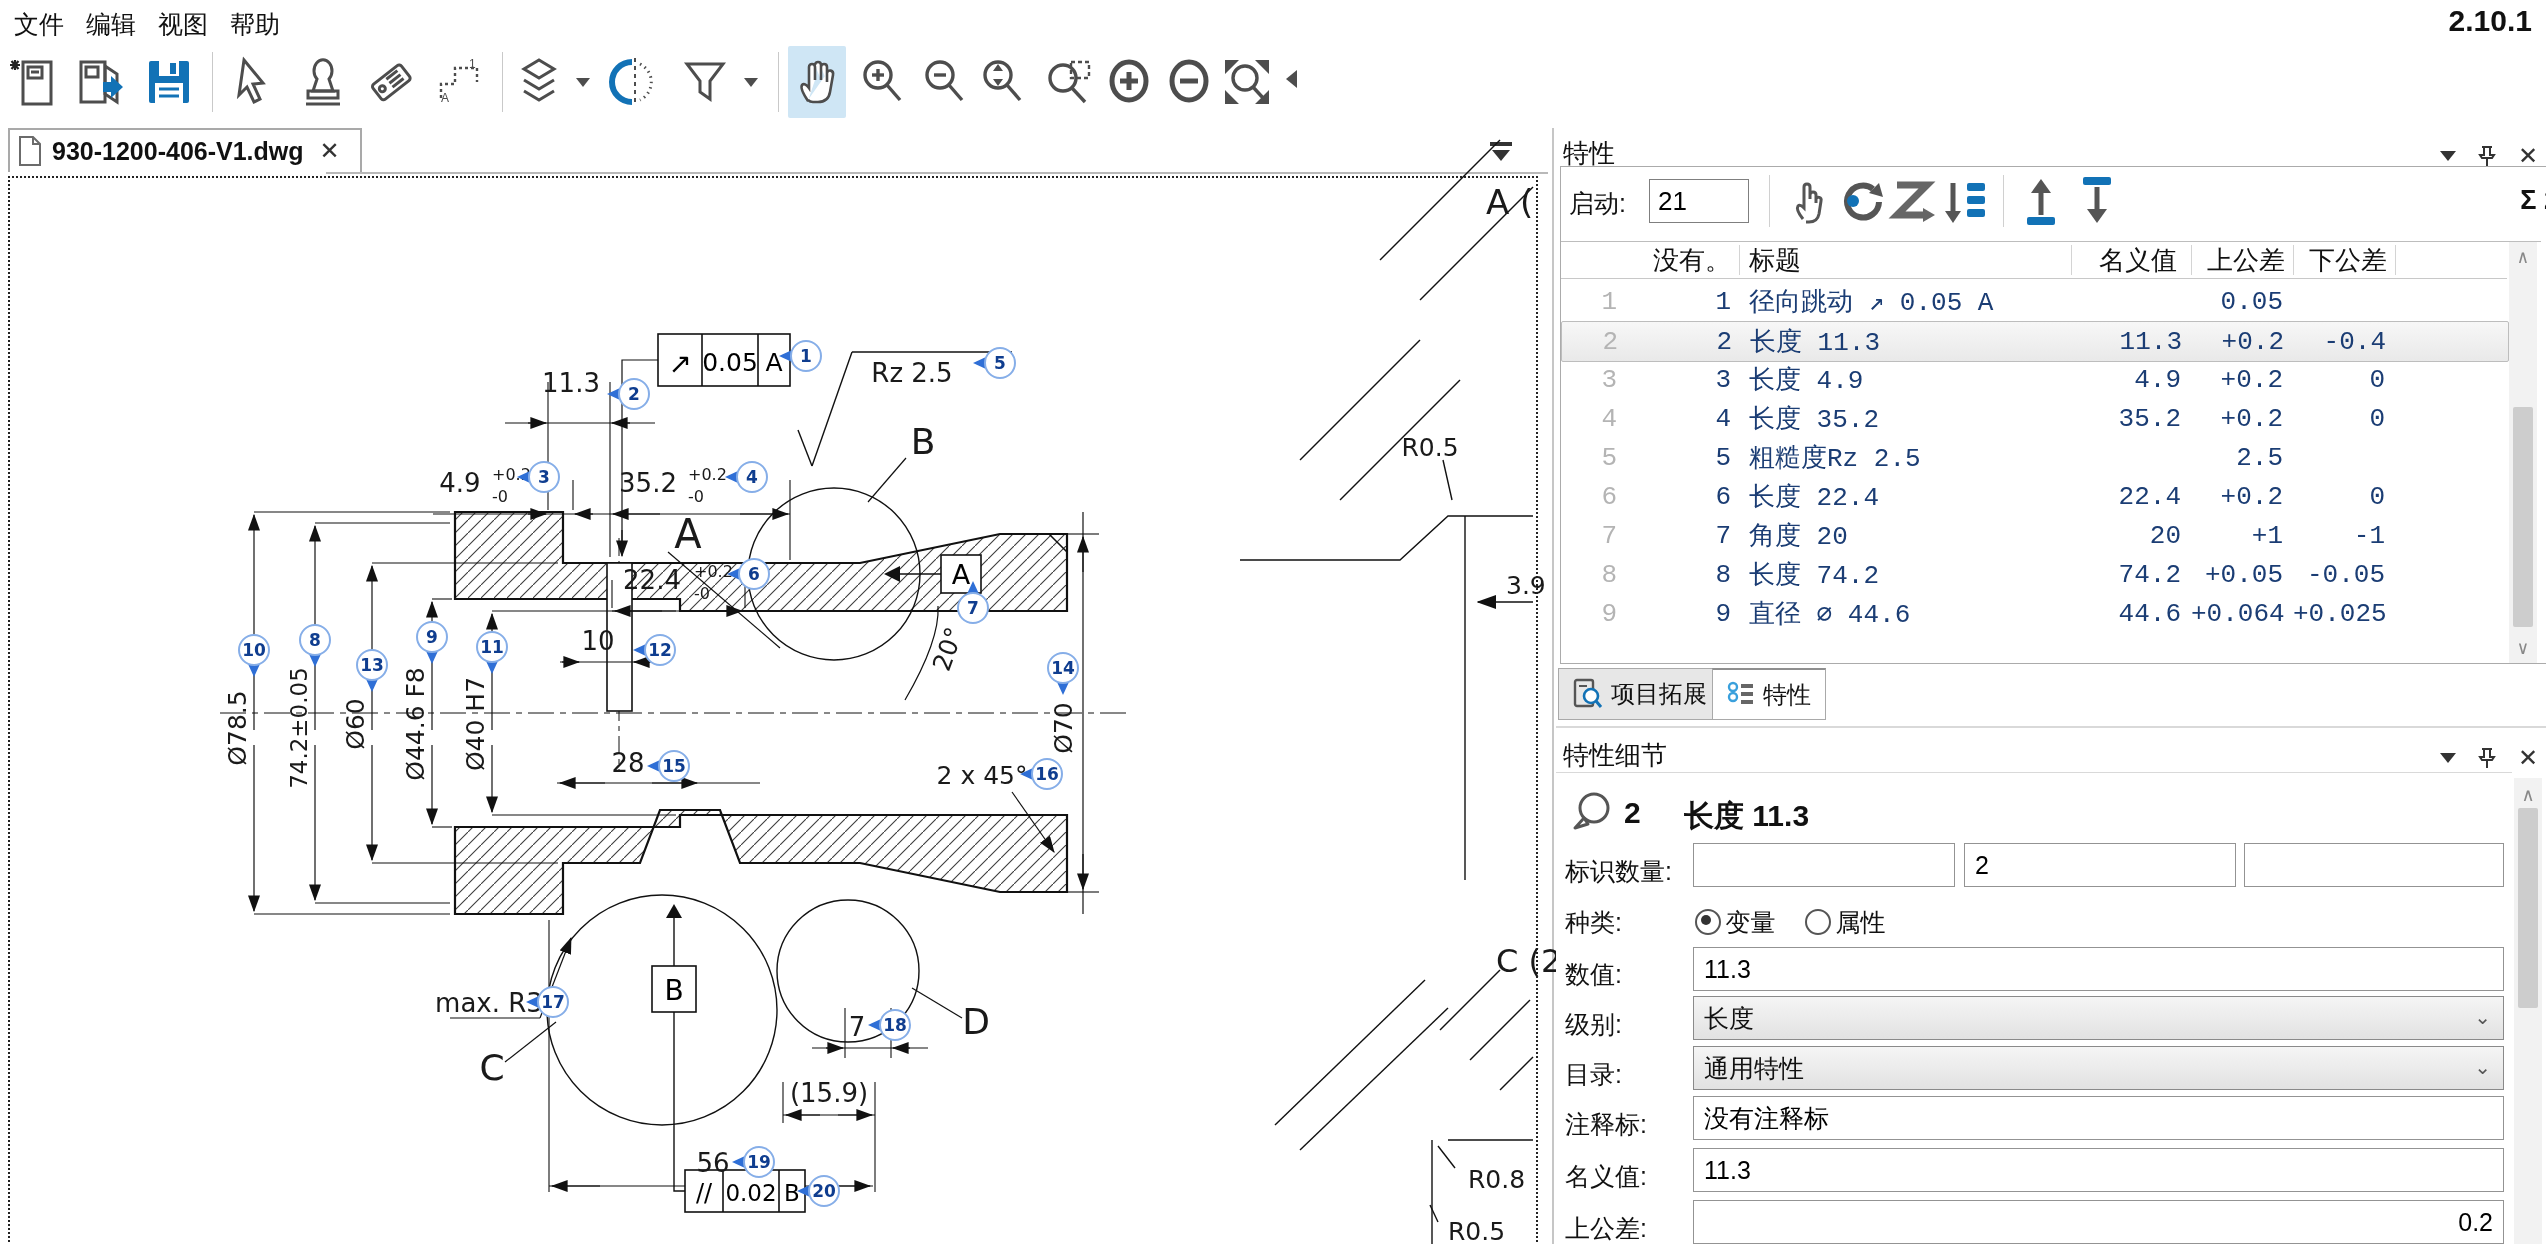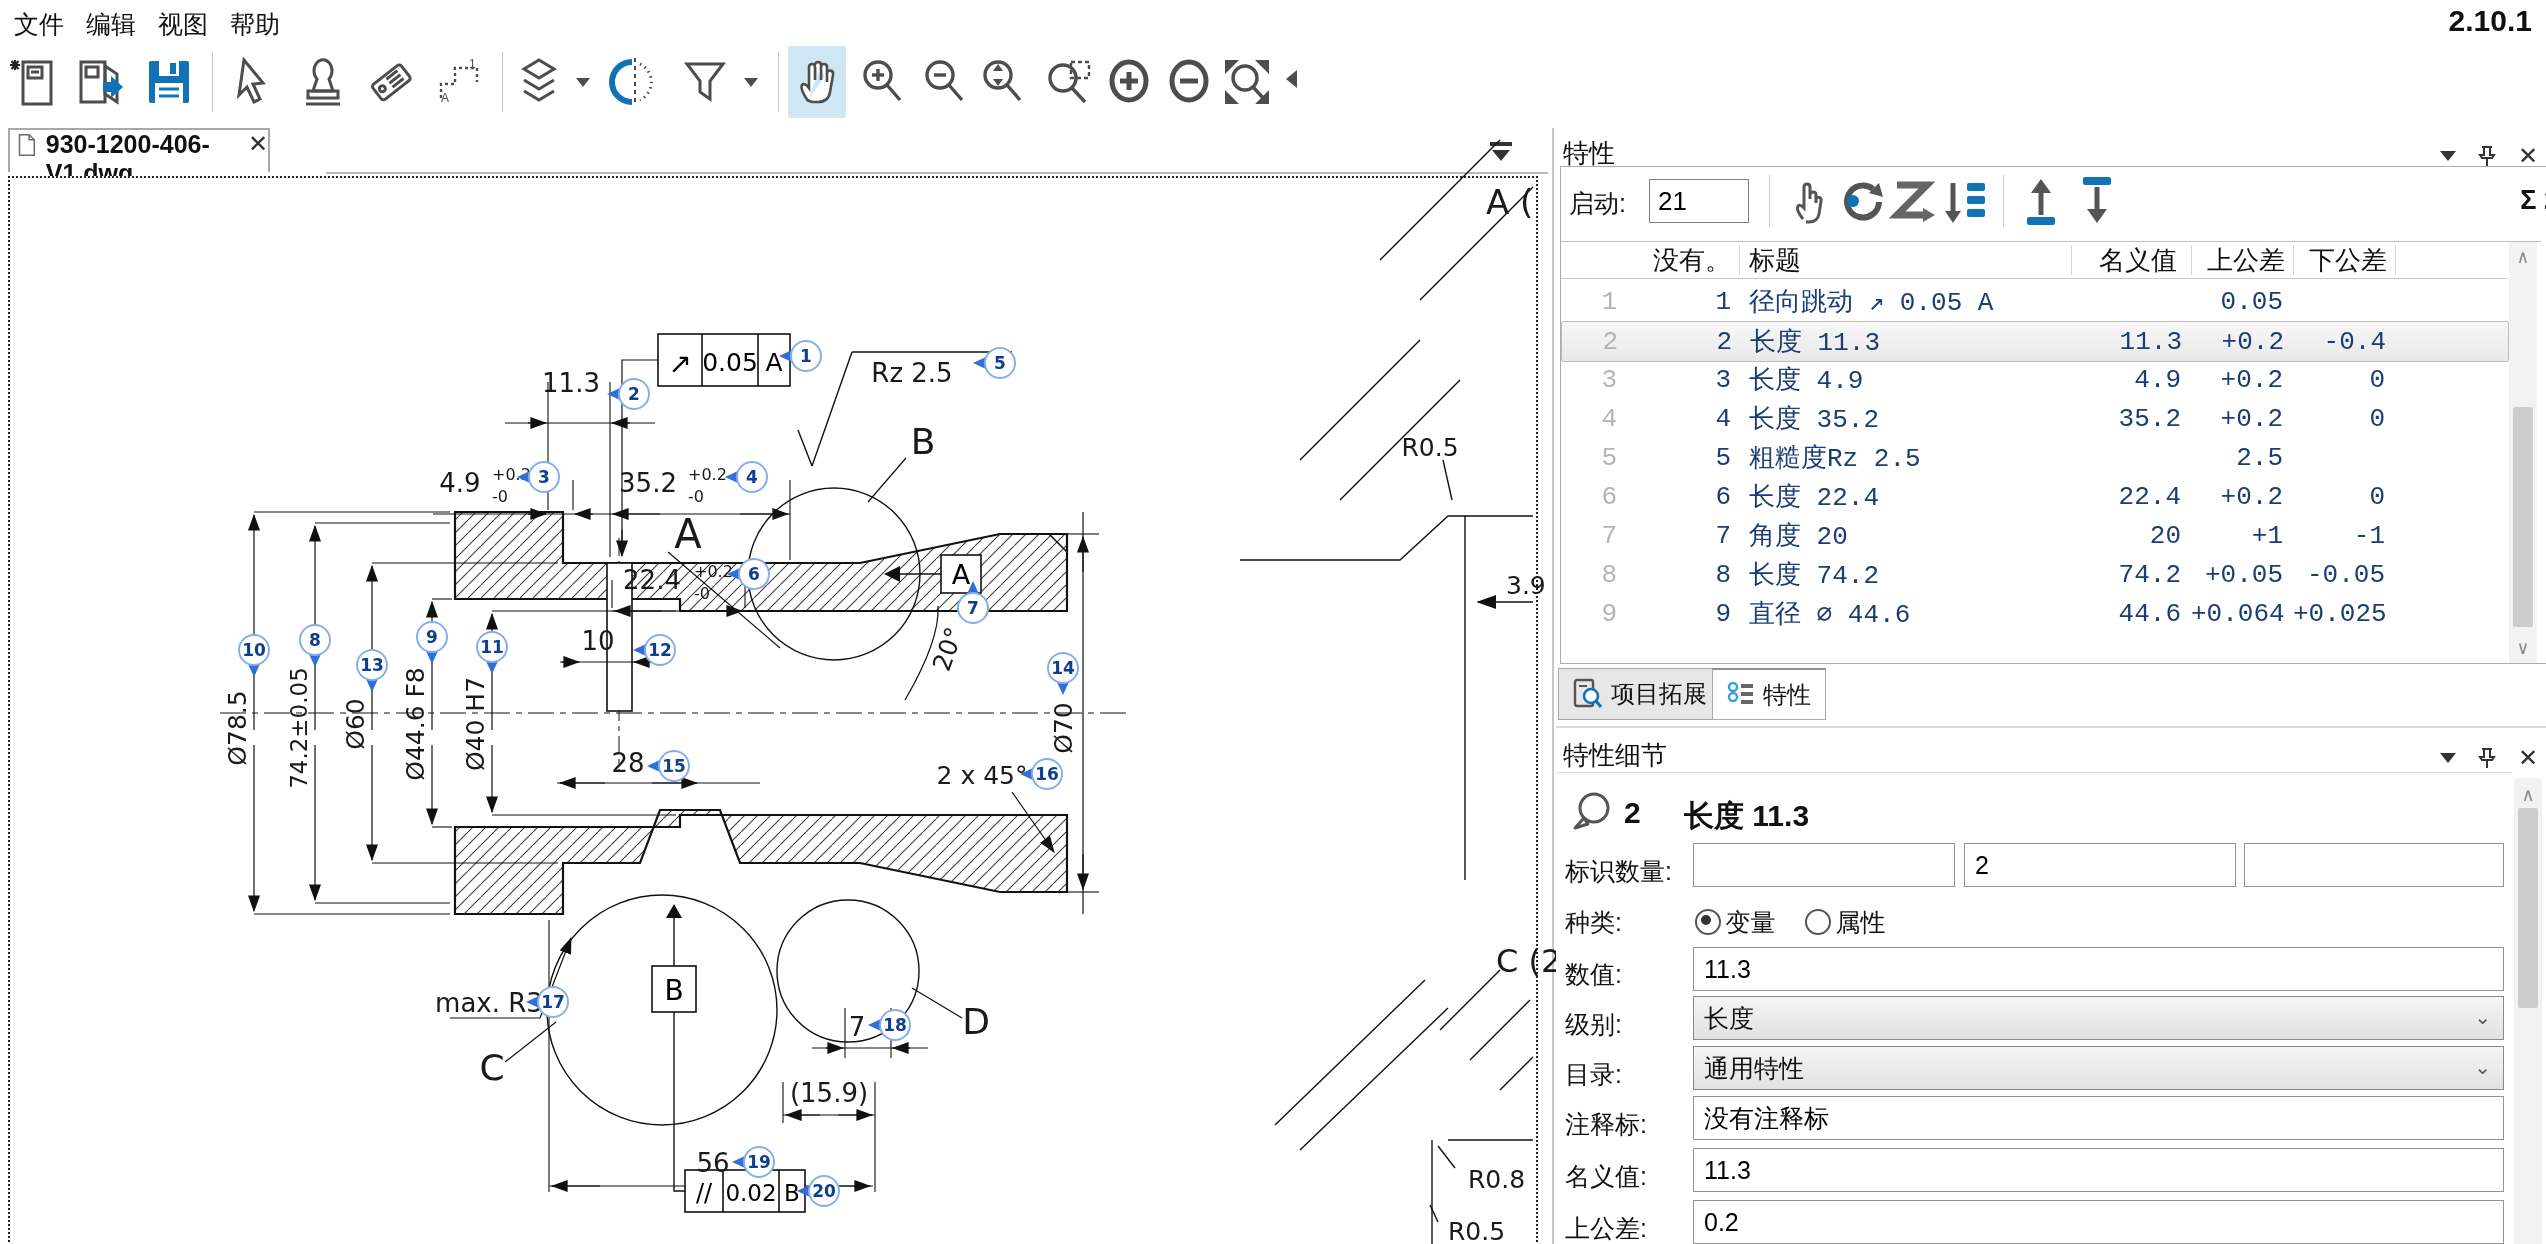--- a/index.html
+++ b/index.html
@@ -11,21 +11,21 @@
   .menu-item{position:absolute;top:8px;font-size:25px;color:#111;cursor:default;}
   #version{position:absolute;top:4px;right:14px;font-size:30px;font-weight:bold;}
   #toolbar{left:0;top:44px;width:1556px;height:84px;}
   .tbtn{position:absolute;top:2px;width:58px;height:72px;display:flex;align-items:center;justify-content:center;}
   .tbtn.active{background:#cfe6f5;border-radius:2px;}
   .tsep{position:absolute;top:8px;width:1px;height:60px;background:#c9c9c9;}
   .dd{position:absolute;top:34px;width:0;height:0;border-left:7px solid transparent;border-right:7px solid transparent;border-top:9px solid #4d4d4d;}
   
   #tabstrip{left:0;top:128px;width:1556px;height:46px;}
   #tabline{position:absolute;left:326px;top:44px;width:1222px;height:0;border-top:2px solid #b9b9b9;}
-  #doc-tab{position:absolute;left:8px;top:0;width:262px;height:44px;border:2px solid #a9a9a9;border-bottom:none;background:#fff;display:flex;gap:10px;padding-left:8px;box-sizing:border-box;}
+  #doc-tab{position:absolute;left:8px;top:0;width:354px;height:44px;border:2px solid #a9a9a9;border-bottom:none;background:#fff;display:flex;align-items:center;gap:10px;padding-left:8px;box-sizing:border-box;}
   #doc-tab .title{font-size:25px;font-weight:bold;}
   #doc-tab .close{font-size:24px;color:#333;margin-left:6px;}
   
   #canvas{left:8px;top:176px;width:1526px;height:1068px;border:2px dotted #222;border-bottom:none;background:#fff;}
   #drawing{position:absolute;left:0;top:0;width:1556px;height:1244px;z-index:1;pointer-events:none;}
   #panel-divider{left:1552px;top:128px;width:2px;height:1116px;background:#c6c6c6;}
   
   .panel-title{position:absolute;font-size:26px;color:#111;}
   .ph-icons{position:absolute;display:flex;gap:22px;align-items:center;}
   .ph-icons .tri{width:0;height:0;border-left:8px solid transparent;border-right:8px solid transparent;border-top:10px solid #333;}
@@ -742,19 +742,19 @@
       <span class="chev">⌄</span>
     </div>
 
   <span class="frow-label" style="top:1108px">注释标:</span>
   <input class="finput" style="left: 1693px; top: 1096px; width: 811px; height: 44px;" value="没有注释标">
 
   <span class="frow-label" style="top:1160px">名义值:</span>
   <input class="finput" style="left: 1693px; top: 1148px; width: 811px; height: 44px;" value="11.3">
 
   <span class="frow-label" style="top:1212px">上公差:</span>
-  <input class="finput" style="left: 1693px; top: 1200px; width: 811px; height: 44px;" value="0.2">
+  <input class="finput" style="left: 1693px; top: 1200px; width: 811px; height: 44px; text-align: right;" value="0.2">
 
   <div class="vscroll" style="left:2514px;top:778px;height:466px;">
     <span class="sarrow" style="top:6px">∧</span>
     <div class="vthumb" style="top:30px;height:200px;"></div>
   </div>
 </div>
 
 </body></html>

